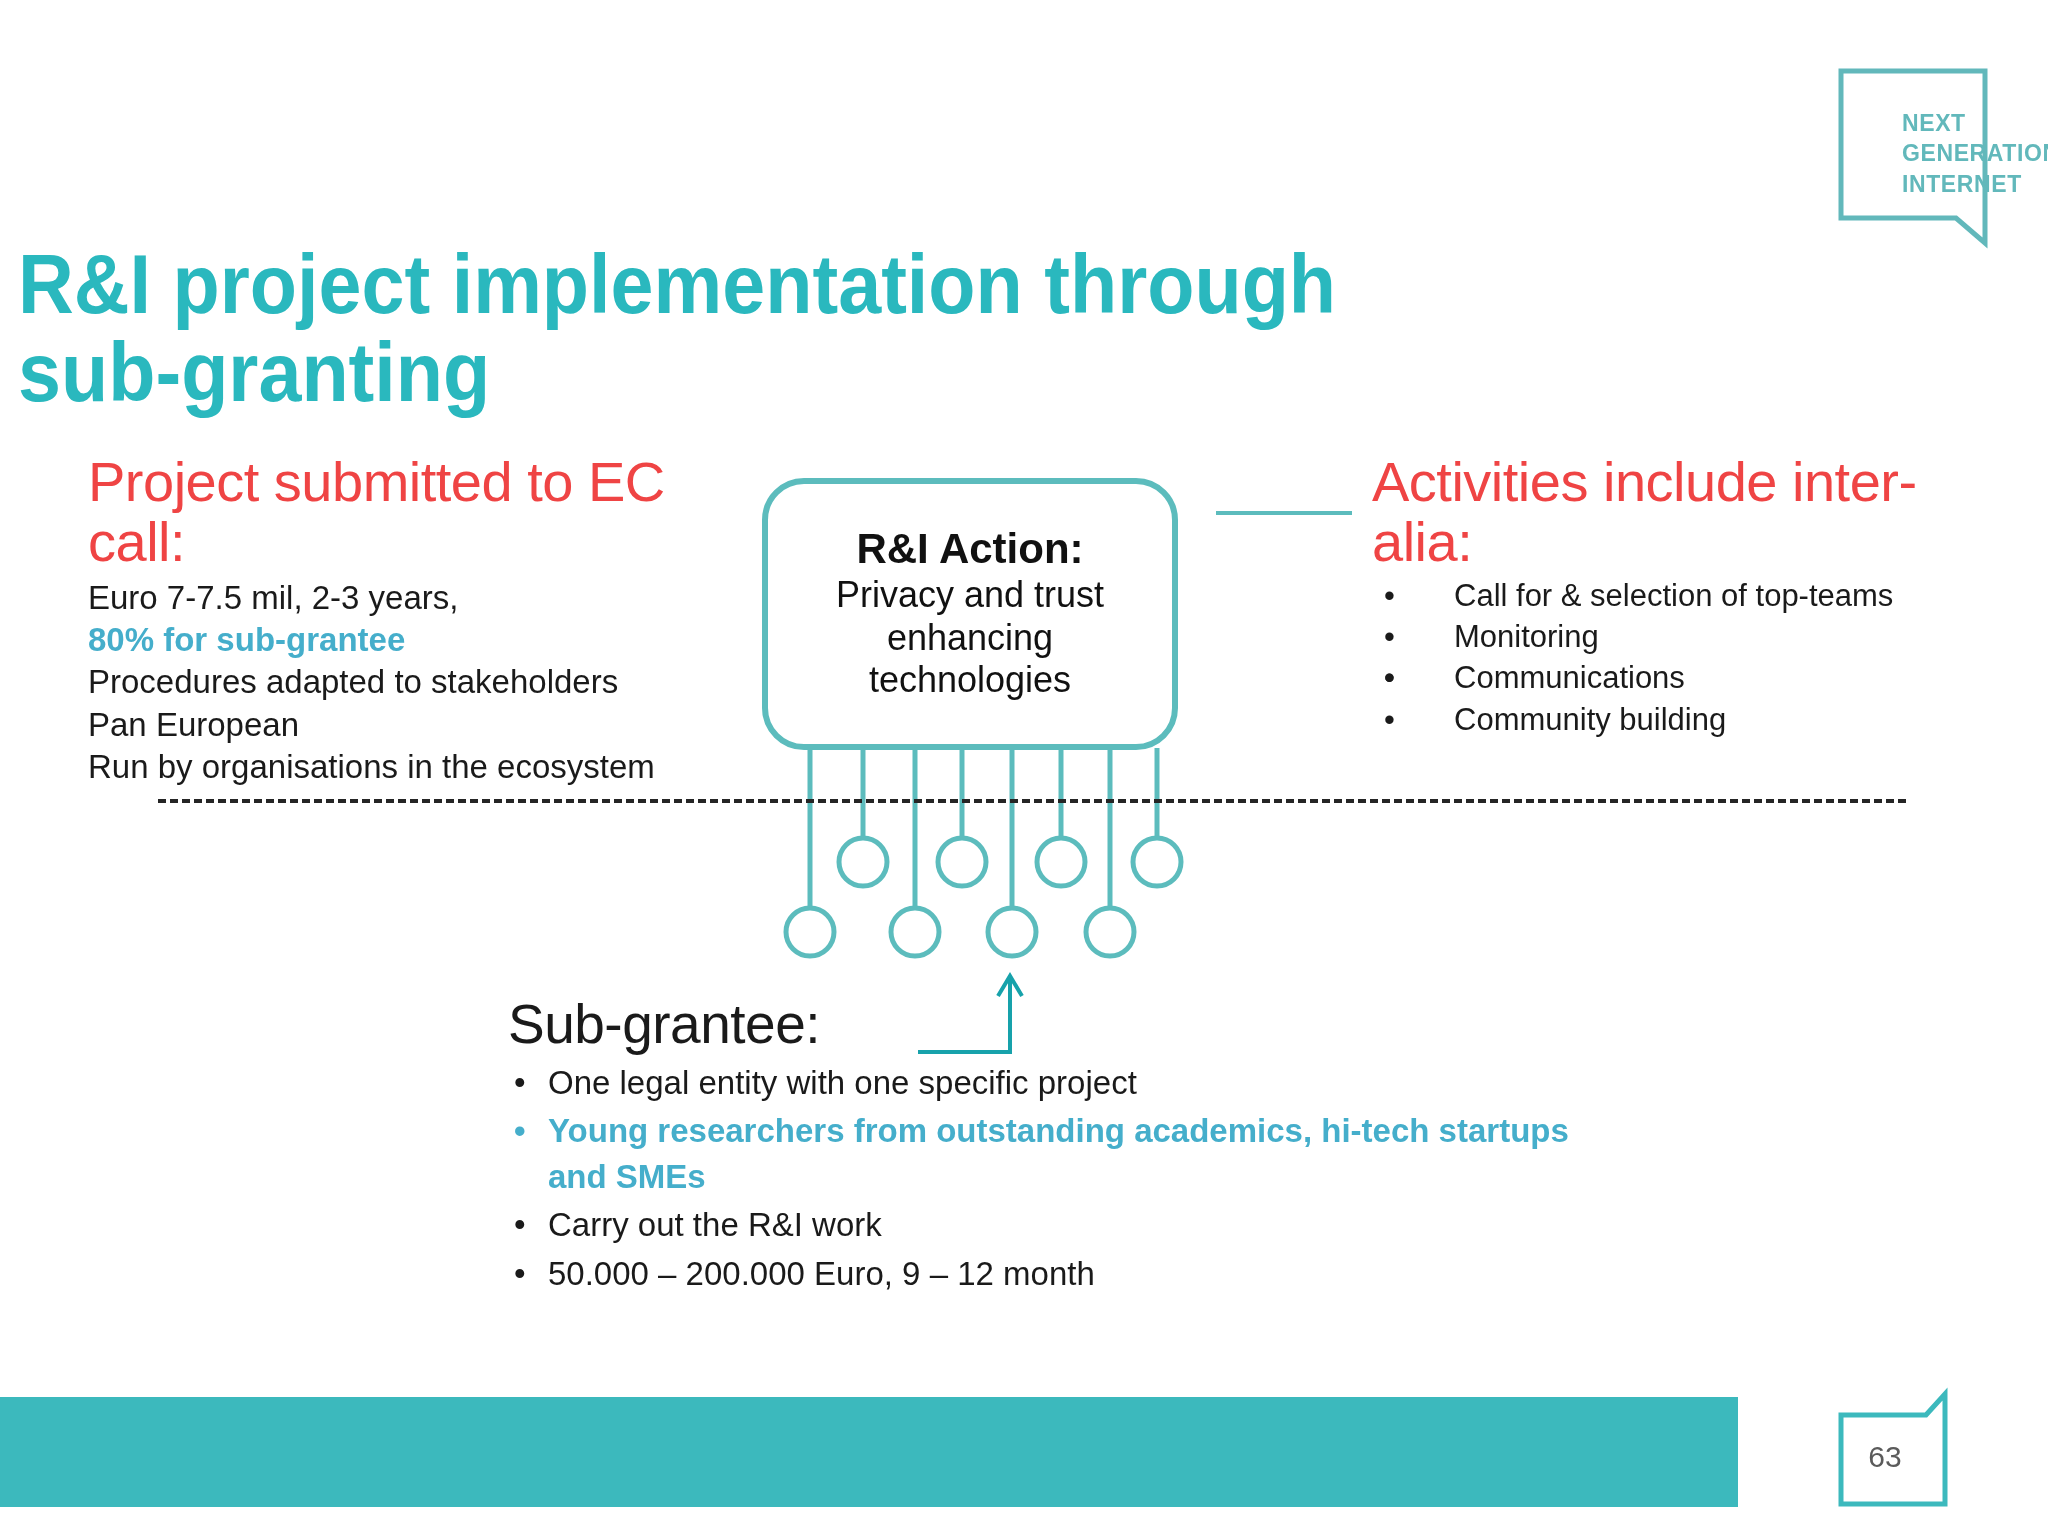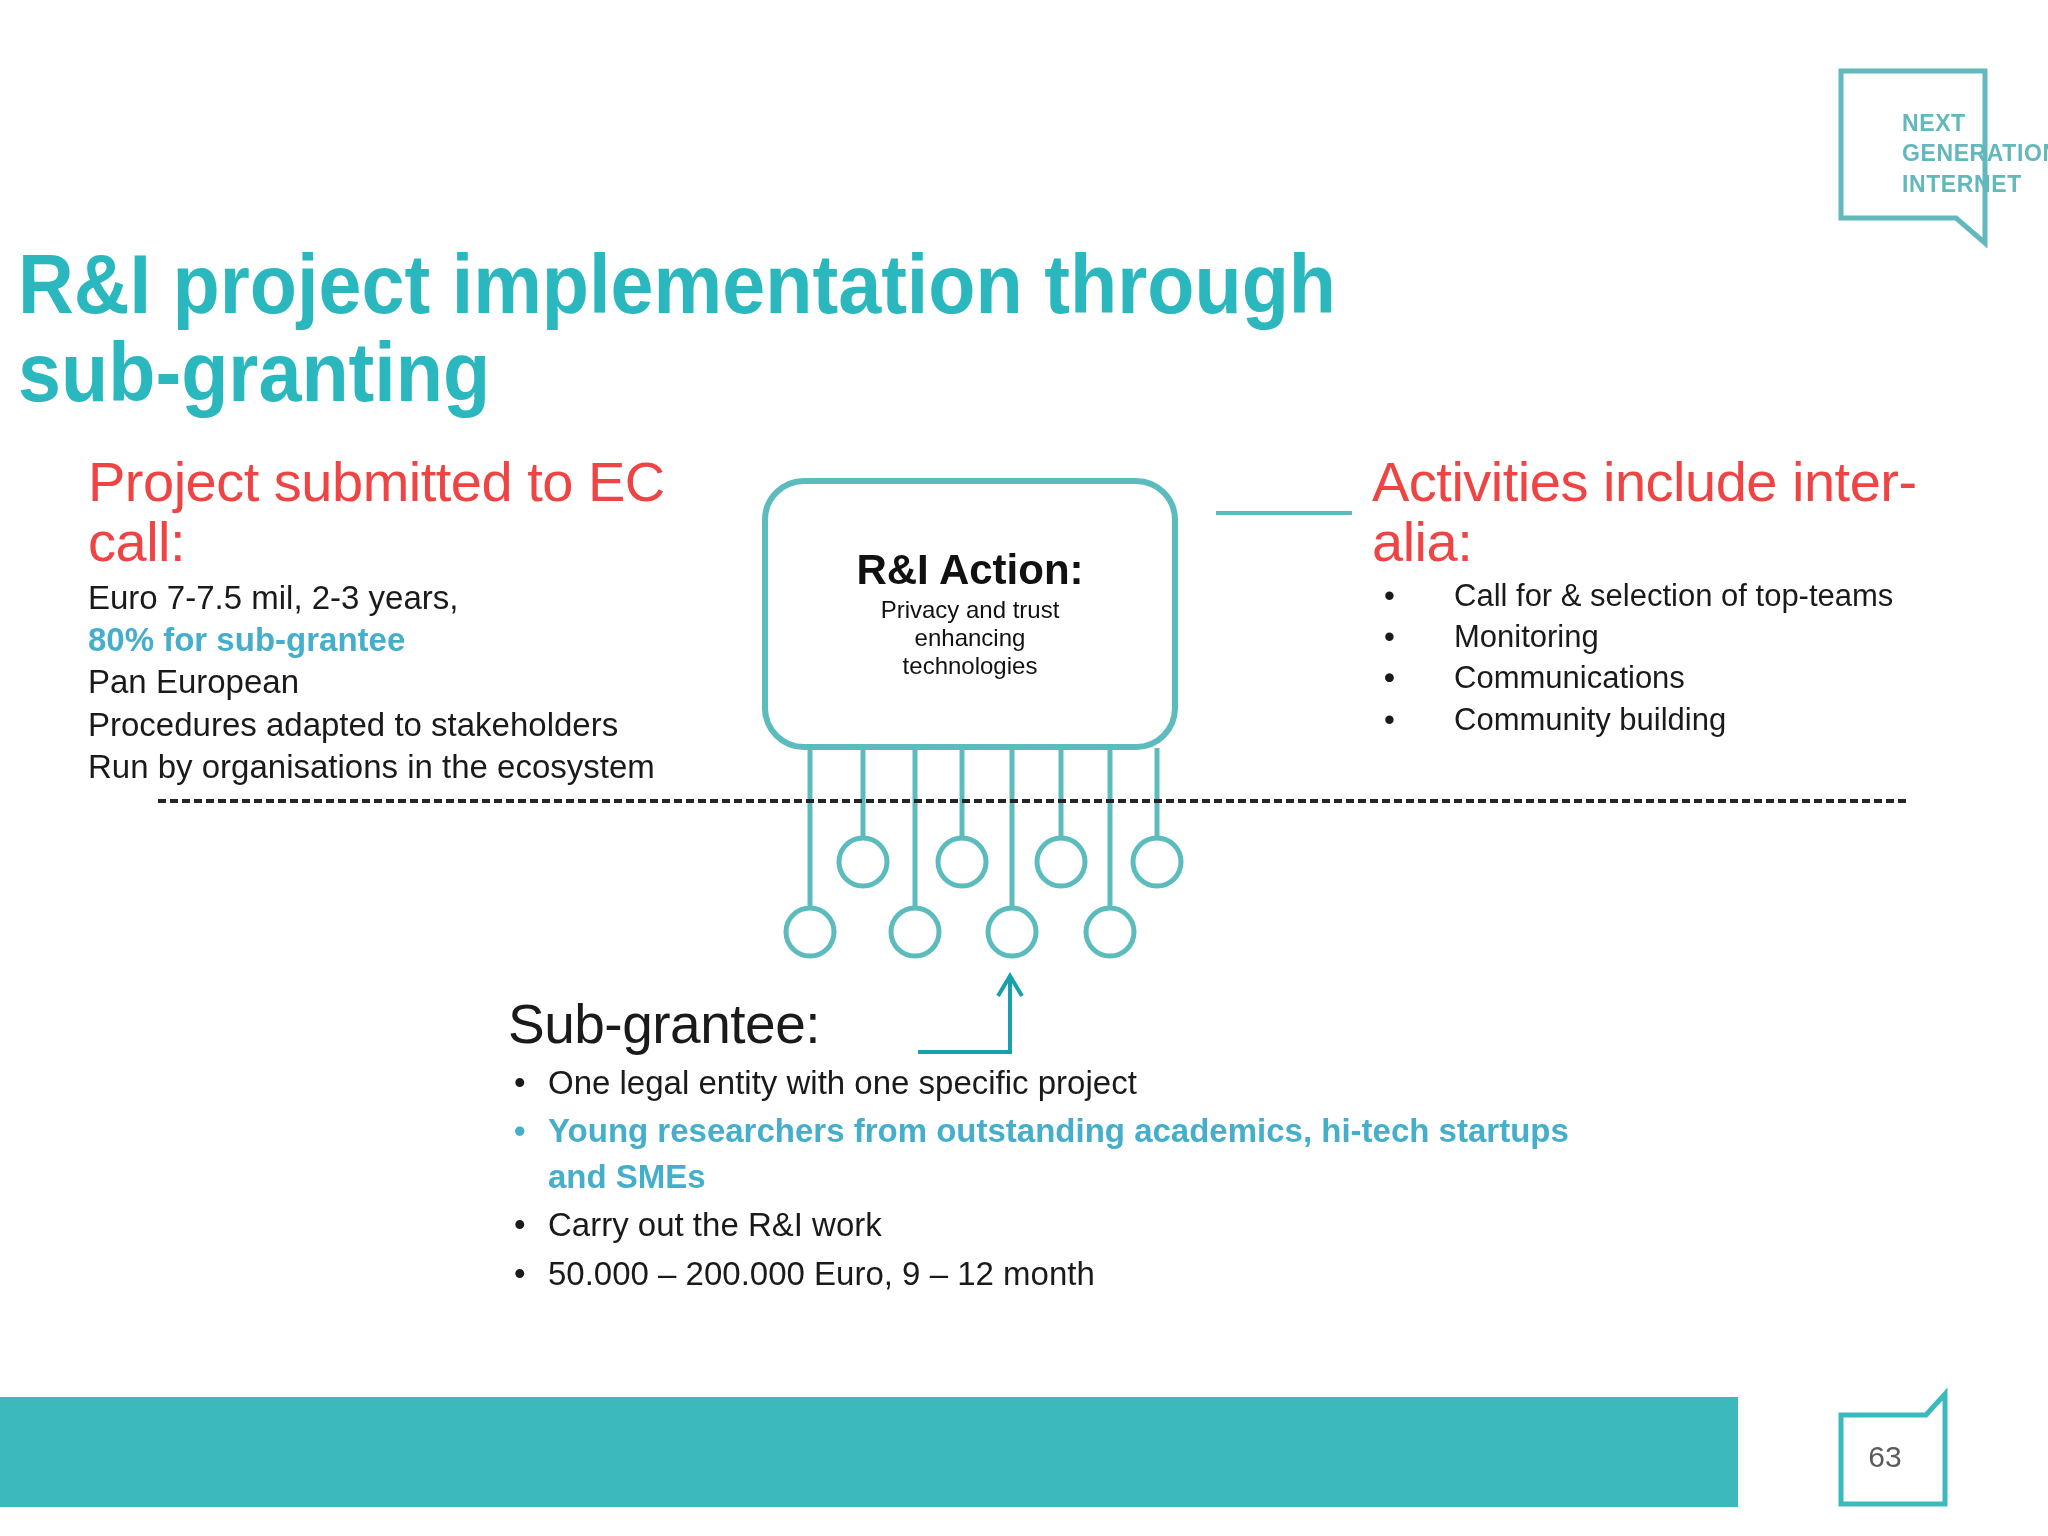--- a/index.html
+++ b/index.html
@@ -103,21 +103,21 @@
     z-index: 5;
   }
   .action-box .ab-title {
     font-size: 42px;
     font-weight: 700;
     color: #111111;
     line-height: 1.1;
     margin-bottom: 2px;
   }
   .action-box .ab-sub {
-    font-size: 24px;
+    font-size: 36px;
     font-weight: 400;
     color: #111111;
     line-height: 1.18;
     text-align: center;
     white-space: pre-line;
   }
 
   
   .right-col {
     position: absolute;
@@ -272,22 +272,22 @@
 
   <div class="title">R&amp;I project implementation through
 sub-granting</div>
 
   <div class="left-col">
     <div class="col-heading">Project submitted to EC
 call:</div>
     <div class="left-lines">
       <div>Euro 7-7.5 mil, 2-3 years,</div>
       <div class="hl">80% for sub-grantee</div>
+      <div>Procedures adapted to stakeholders</div>
       <div>Pan European</div>
-      <div>Procedures adapted to stakeholders</div>
       <div>Run by organisations in the ecosystem</div>
     </div>
   </div>
 
   <div class="action-box">
     <div class="ab-title">R&amp;I Action:</div>
     <div class="ab-sub">Privacy and trust
 enhancing
 technologies</div>
   </div>

